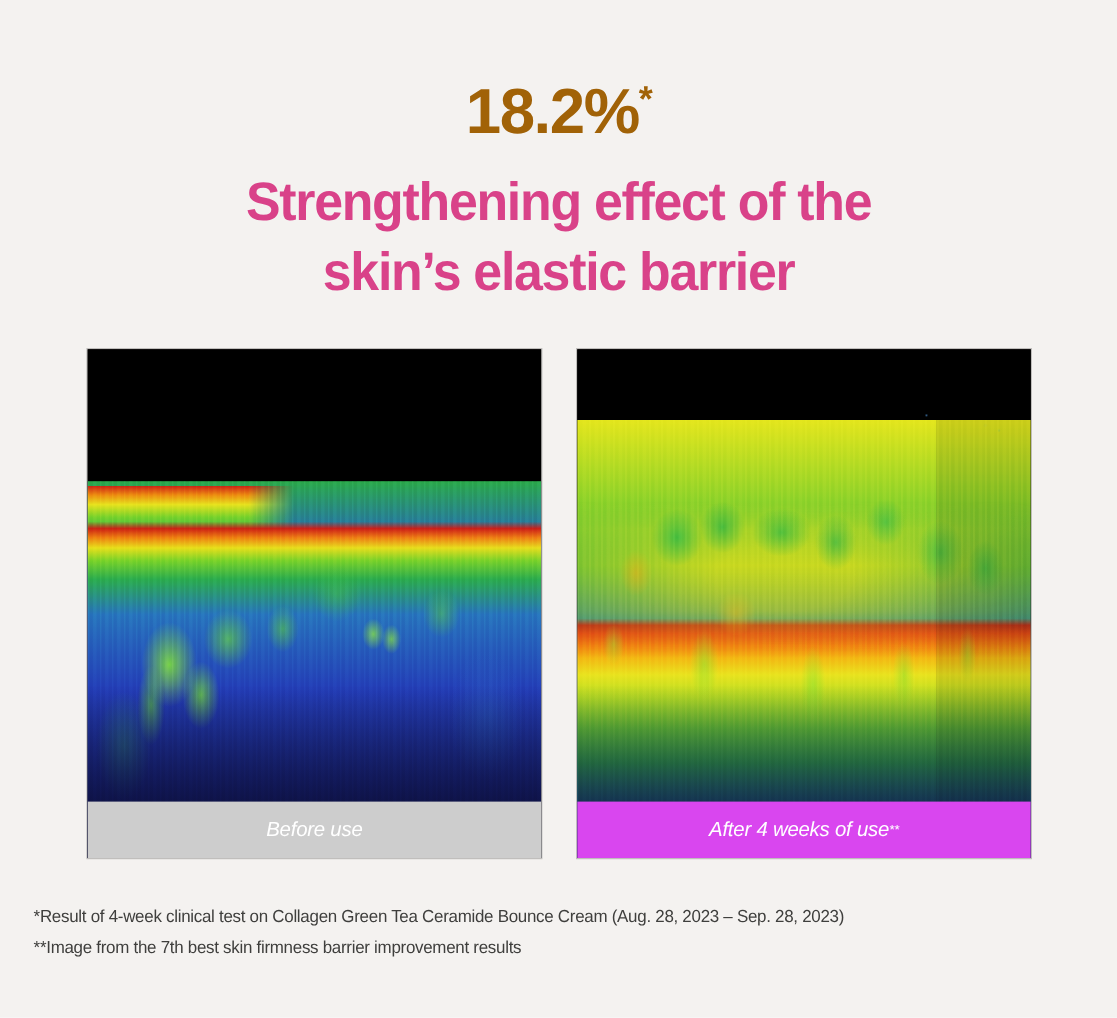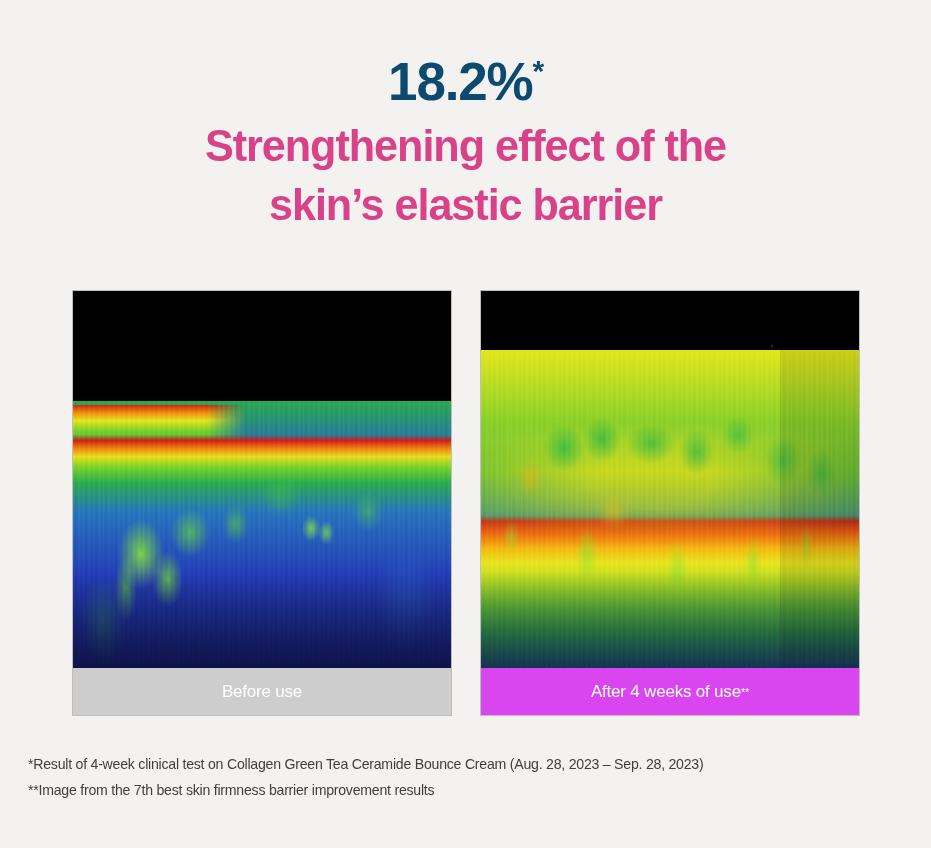--- a/index.html
+++ b/index.html
@@ -26,24 +26,24 @@
     position: absolute;
     top: 50px;
     left: 0;
     width: 931px;
     text-align: center;
   }
 
   .stat-line {
     font-size: 53px;
     font-weight: bold;
-    color: #0c4a6e;
+    color: #a16207;
     letter-spacing: -1.2px;
     line-height: 1.05;
-    margin: 4px;
+    margin: 16px;
   }
   .stat-line .sup {
     font-size: 30px;
     vertical-align: super;
     line-height: 0;
     font-weight: bold;
   }
 
   .subhead {
     margin: 6px 0 0 0;
@@ -292,20 +292,21 @@
     right: 0;
     bottom: 0;
     height: 47px;
     display: flex;
     align-items: center;
     justify-content: center;
     color: #ffffff;
     font-size: 17px;
     letter-spacing: -0.2px;
     z-index: 5;
+    font-style: italic;
   }
   .caption-before { background: #cdcdcd; }
   .caption-after  { background: #d946ef; }
   .caption .sup {
     font-size: 11px;
     vertical-align: super;
     line-height: 0;
   }
 
   

